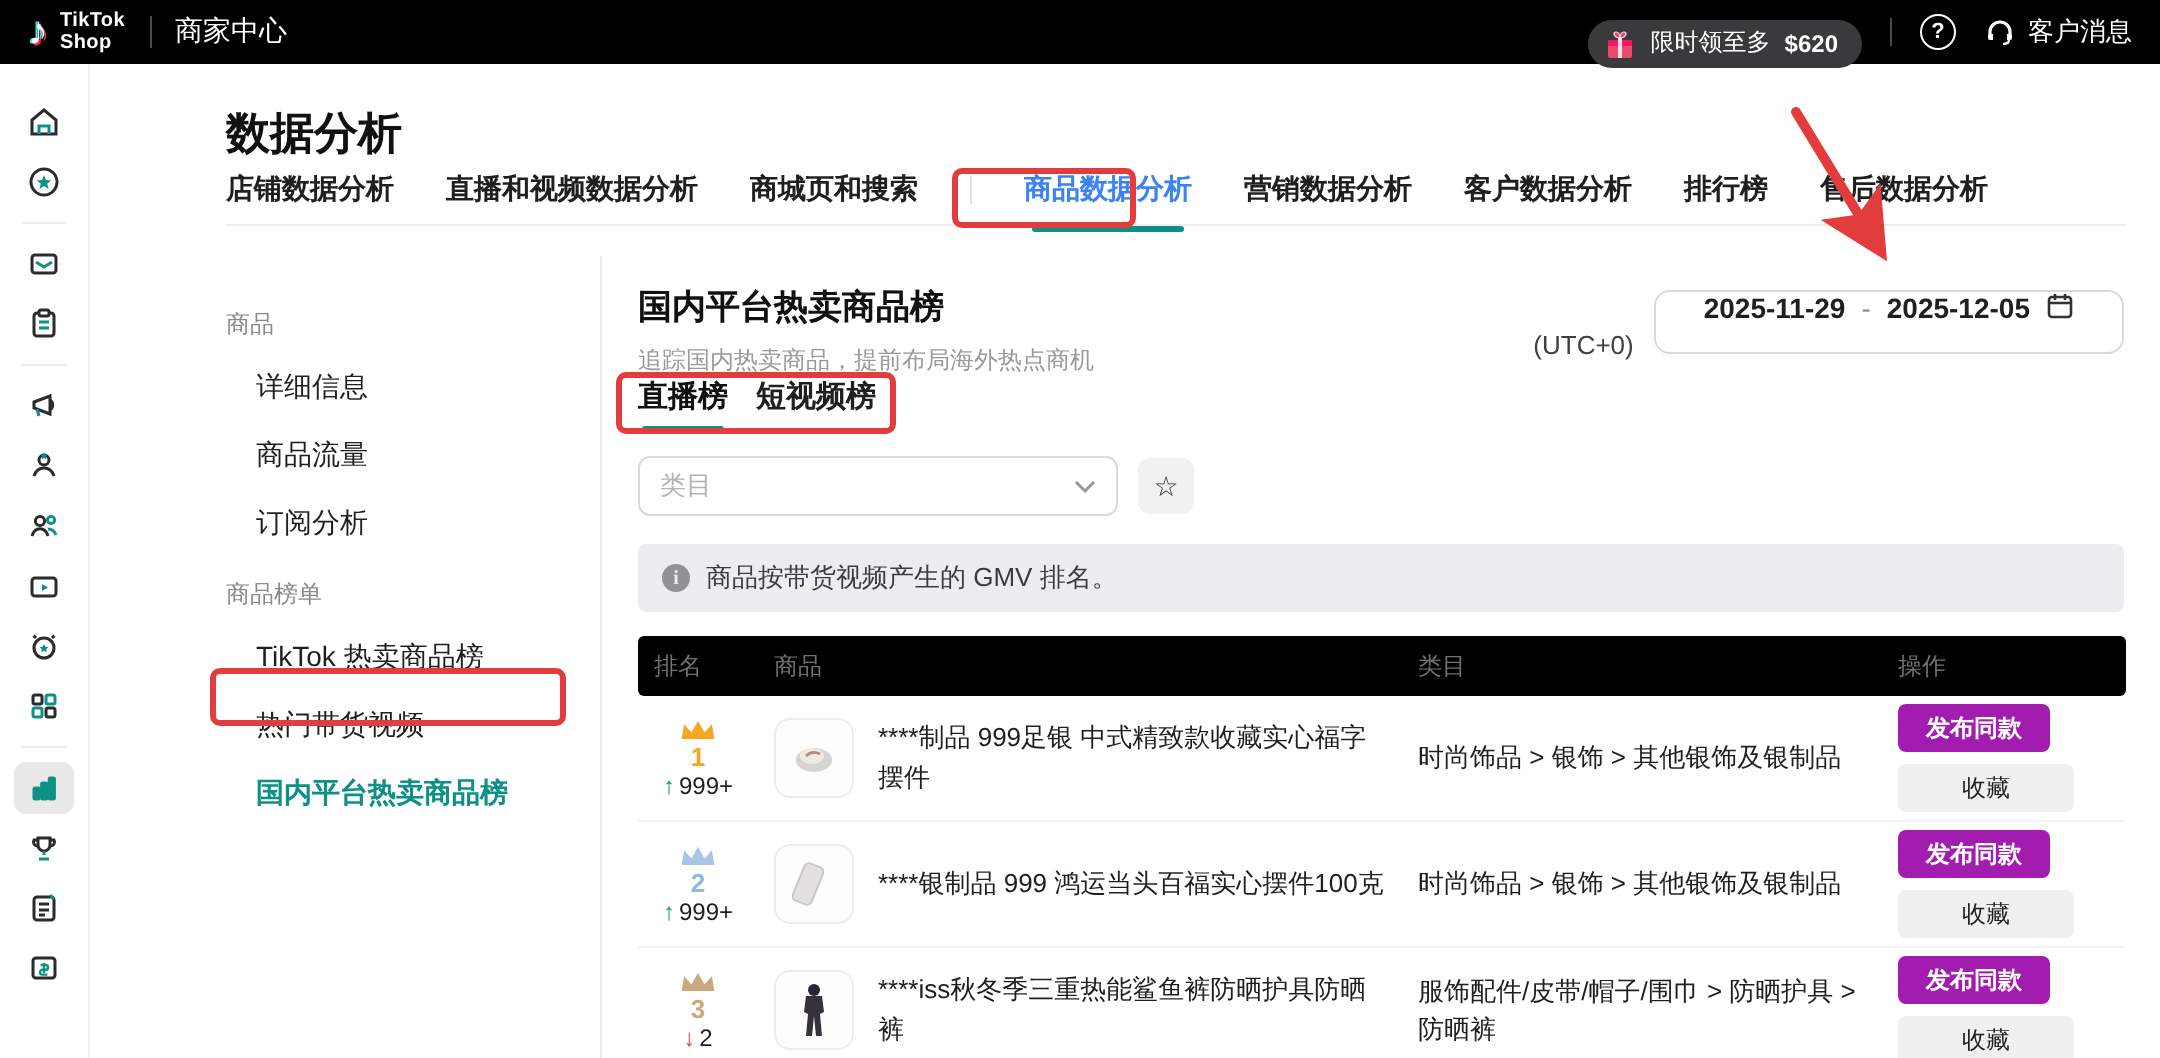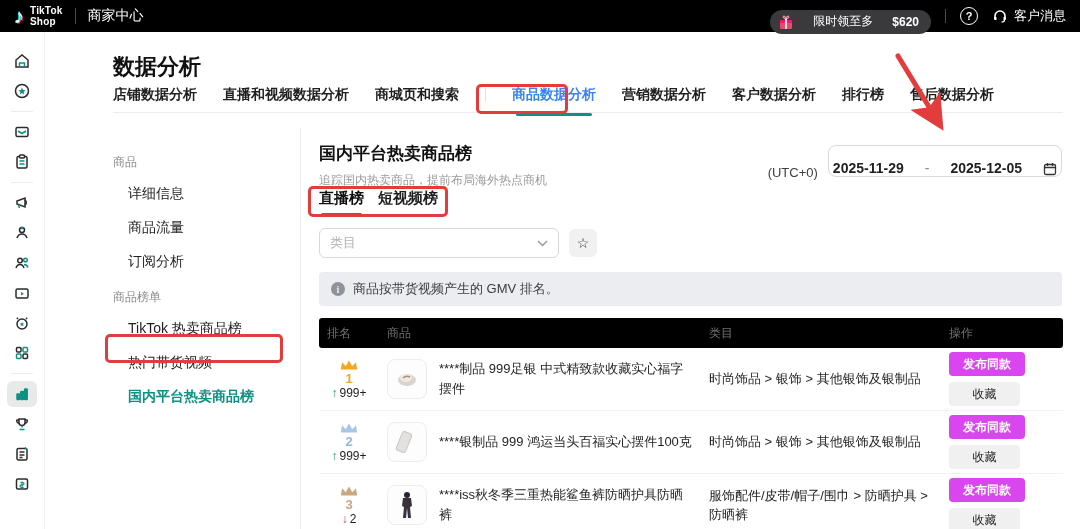--- a/index.html
+++ b/index.html
@@ -9,21 +9,21 @@
 
   
   .topbar { position:absolute; left:0; top:0; width:1080px; height:32px; background:#000;
     display:flex; align-items:center; color:#fff; padding:0 14px; z-index:5; }
   .brand { display:flex; align-items:center; gap:6px; }
   .note-glyph { font-size:20px; color:#fff; text-shadow:-1px 0 #25f4ee, 1px 1px #fe2c55; line-height:1; }
   .brand-text { font-weight:bold; font-size:10px; line-height:1.1; letter-spacing:.2px; }
   .tb-divider { width:1px; height:16px; background:#4a4a4a; margin:0 12px; }
   .portal { font-size:14px; font-weight:normal; }
   .tb-right { margin-left:auto; display:flex; align-items:center; gap:14px; }
-  .promo-pill { display:flex; align-items:center; gap:19px; background:#3a3a3d; border-radius:14px;
+  .promo-pill { display:flex; align-items:center; gap:7px; background:#3a3a3d; border-radius:14px;
     height:24px; padding:0 12px 0 8px; font-size:12px; cursor:pointer;margin-top:11px; }
   .promo-amt { font-weight:bold; }
   .tb-sep2 { width:1px; height:14px; background:#4a4a4a; }
   .qmark { width:18px; height:18px; border:1.6px solid #fff; border-radius:50%; display:flex;
     align-items:center; justify-content:center; font-size:11px; font-weight:bold; cursor:pointer; }
   .msg { display:flex; align-items:center; gap:6px; font-size:13px; cursor:pointer; }
 
   
   .rail { position:absolute; left:0; top:32px; width:45px; height:497px; background:#fff;
     border-right:1px solid #f2f2f2; display:flex; flex-direction:column; align-items:center;
@@ -54,22 +54,22 @@
   .sub-item.active { color:#0d9184; font-weight:bold; }
 
   
   .panel { position:absolute; left:255px; top:96px; width:780px; height:401px;
     border-left:1px solid #ececec; padding:14px 18px 0 18px; }
   .panel-head { display:flex; align-items:flex-start; }
   .panel-title { font-size:17px; font-weight:bold; color:#111; }
   .panel-sub { font-size:12px; color:#9a9a9a; margin-top:7px; }
   .head-right { margin-left:auto; display:flex; align-items:center; gap:10px; }
   .utc { font-size:13px; color:#404040;margin-top:23px; }
-  .datebox { display:flex; align-items:flex-end; gap:21px; border:1px solid #d9d9d9; border-radius:8px;
-    height:32px; padding:0 4px; font-size:14px; font-weight:bold; color:#1f1f1f; cursor:pointer; background:#fff; }
+  .datebox { display:flex; align-items:flex-start; gap:8px; border:1px solid #d9d9d9; border-radius:8px;
+    height:32px; padding:0 24px; font-size:14px; font-weight:bold; color:#1f1f1f; cursor:pointer; background:#fff; }
   .date-sep { color:#8a8a8a; font-weight:normal; }
 
   .rank-tabs { display:flex; gap:14px; margin-top:0; font-size:15px; font-weight:bold; color:#1f1f1f; }
   .rtab { cursor:pointer; padding-bottom:8px; position:relative; }
   .rtab.active { color:#111; }
   .rtab.active::after { content:""; position:absolute; left:2px; right:2px; bottom:0; height:3px;
     background:#0d9184; border-radius:2px; }
 
   .filter-row { display:flex; align-items:center; gap:10px; margin-top:12px; }
   .select { width:240px; height:30px; border:1px solid #d9d9d9; border-radius:6px; display:flex;
@@ -98,23 +98,23 @@
   .chg { font-size:12px; color:#1f1f1f; display:flex; align-items:center; gap:2px; }
   .chg .arr { font-weight:bold; }
   .chg.up .arr { color:#18a058; }
   .chg.down .arr { color:#e23c3c; }
   .prod-cell { display:flex; align-items:center; gap:12px; padding:0 8px; }
   .thumb { width:40px; height:40px; border:1px solid #ededed; border-radius:8px; background:#fdfdfd;
     flex:0 0 auto; display:flex; align-items:center; justify-content:center; overflow:hidden; }
   .prod-name { font-size:13px; color:#1f1f1f; line-height:1.55; max-width:300px; }
   .cat-cell { font-size:13px; color:#1f1f1f; padding:0 8px; line-height:1.5; }
   .act-cell { display:flex; flex-direction:column; gap:6px; padding:0 8px; }
-  .btn-pub { width:76px; height:24px; background:#d946ef; color:#fff; border:none; border-radius:4px;
+  .btn-pub { width:76px; height:24px; background:#a21caf; color:#fff; border:none; border-radius:4px;
     font-size:12px; font-weight:bold; cursor:pointer; font-family:inherit; }
-  .btn-fav { width:71px; height:24px; background:#f0f0f1; color:#1f1f1f; border:none; border-radius:4px;
+  .btn-fav { width:88px; height:24px; background:#f0f0f1; color:#1f1f1f; border:none; border-radius:4px;
     font-size:12px; cursor:pointer; font-family:inherit; }
 
   
   .anno { position:absolute; border:3px solid #e23c3c; border-radius:5px; z-index:9; pointer-events:none; }
   #anno-tab   { left:476px; top:84px;  width:92px;  height:30px; }
   #anno-rtabs { left:308px; top:186px; width:140px; height:31px; }
   #anno-sub   { left:105px; top:334px; width:178px; height:29px; }
   #anno-arrow { position:absolute; left:0; top:0; width:1080px; height:529px; z-index:9; pointer-events:none; }
 </style>
 </head>

